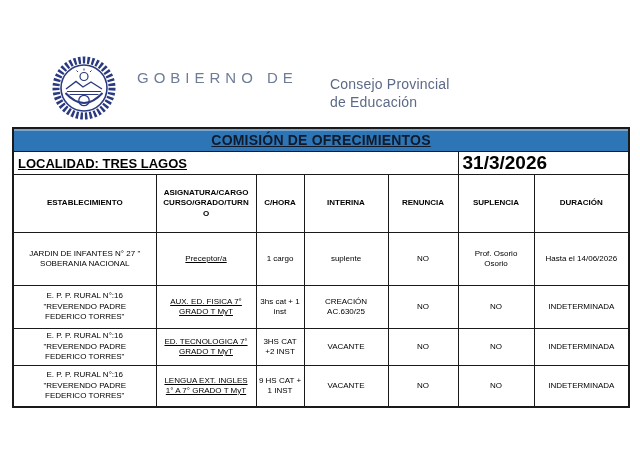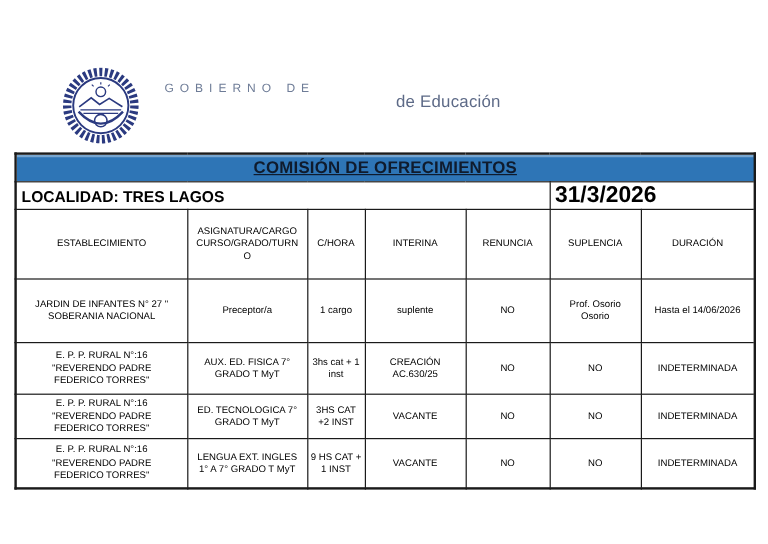--- a/index.html
+++ b/index.html
@@ -5,21 +5,21 @@
   html,body { margin:0; padding:0; background:#ffffff; }
   .page {
     position:relative; width:640px; height:453px; background:#ffffff;
     overflow:hidden; font-family:"Liberation Sans", sans-serif; color:#000;
   }
 
   
   .brand { position:absolute; top:56px; left:52px; width:560px; height:66px; }
   .emblem { position:absolute; top:0; left:0; width:64px; height:64px; }
   .gov-text { position:absolute; left:85px; top:13px; white-space:nowrap; }
-  .gov-line1 { font-size:10px; letter-spacing:5px; color:#6E7C97; margin-bottom:12px; }
+  .gov-line1 { font-size:15px; letter-spacing:5px; color:#6E7C97; margin-bottom:12px; }
   .gov-line2 { font-size:20px; font-weight:bold; letter-spacing:2.5px; color:var(--navy,#25336E); }
   .council-text { position:absolute; left:278px; top:19px; font-size:14px; line-height:1.3;
                   color:var(--slate-gray,#5D6A87); letter-spacing:0.2px; }
 
   
   .doc-table {
     position:absolute; left:12px; top:127px; width:616px;
     border-collapse:collapse; table-layout:fixed;
     border:2px solid var(--table-border,#1A1A1A);
   }
@@ -27,38 +27,38 @@
 
   .title-cell {
     background:var(--title-bar-blue,#2E75B6); height:20px; text-align:center; vertical-align:middle;
     box-shadow: inset 0 2px 0 rgba(255,255,255,0.35);
   }
   .title-text {
     font-weight:bold; font-size:14px; color:var(--title-text,#0F1B2D);
     text-decoration:underline; letter-spacing:0.2px;
   }
 
-  .loc-cell  { font-weight:bold; font-size:13px; height:20px; padding:0 0 0 4px; vertical-align:middle; }
+  .loc-cell  { font-weight:bold; font-size:13px; height:20px; padding:0 0 0 4px; vertical-align:middle;text-decoration:underline; }
   .date-cell { font-weight:bold; font-size:19px; padding:0 0 0 4px; vertical-align:middle; }
 
   .head-row th {
-    font-size:8px; font-weight:normal; height:55px; text-align:center; vertical-align:middle;
+    font-size:8px; font-weight:bold; height:55px; text-align:center; vertical-align:middle;
     padding:1px 2px; line-height:1.3; overflow-wrap:break-word; word-wrap:break-word;
   }
   .head-row th:nth-child(1) { padding:1px 0; }
   .head-row th:nth-child(2) { padding:1px 6px; }
   .head-row th:nth-child(6) { padding:1px 8px; }
   .head-row th:nth-child(7) { padding:1px 10px; }
 
   .rows td {
     font-size:8px; text-align:center; vertical-align:middle;
     padding:1px 2px; line-height:1.3; overflow-wrap:break-word; word-wrap:break-word;
   }
   .rows td:nth-child(1) { padding:1px 10px; }
-  .rows td:nth-child(2) { padding:1px 6px; }
+  .rows td:nth-child(2) { padding:1px 6px;text-decoration:underline; }
   .rows td:nth-child(6) { padding:1px 8px; }
   .rows td:nth-child(7) { padding:1px 10px;margin-top:34px; }
   .rows tr:nth-child(1) td { height:50px; }
   .rows tr:nth-child(2) td { height:40px; }
   .rows tr:nth-child(3) td { height:34px; }
   .rows tr:nth-child(4) td { height:38px; }
 </style>
 </head>
 <body>
 
@@ -74,20 +74,21 @@
       <path d="M15 35.5 H49 M17.5 38.5 H46.5" stroke="#2B3A80" stroke-width="1" fill="none"></path>
       <circle cx="32" cy="44.5" r="5.2" fill="#ffffff" stroke="#2B3A80" stroke-width="1.3"></circle>
       <path d="M13.5 37 Q32 57 50.5 37" fill="none" stroke="#2B3A80" stroke-width="2"></path>
     </svg>
 
     <div class="gov-text">
       <div class="gov-line1">GOBIERNO DE</div>
     </div>
 
     <div class="council-text">
+      <div>Consejo Provincial</div>
       <div>de Educación</div>
     </div>
   </header>
 
   <table class="doc-table">
     <colgroup>
       <col style="width:143px">
         <col style="width:100px">
         <col style="width:48px">
       <col style="width:84px">

